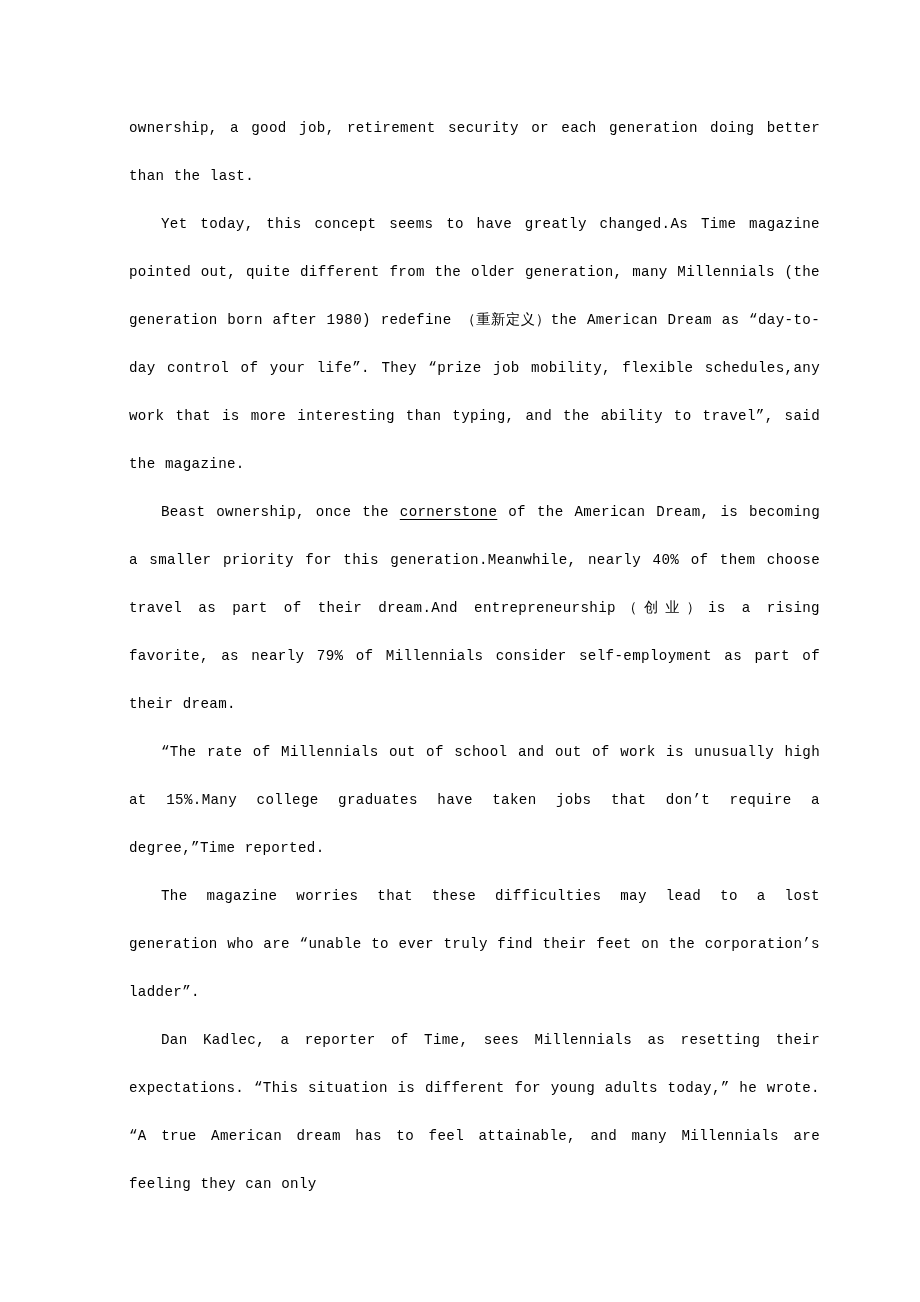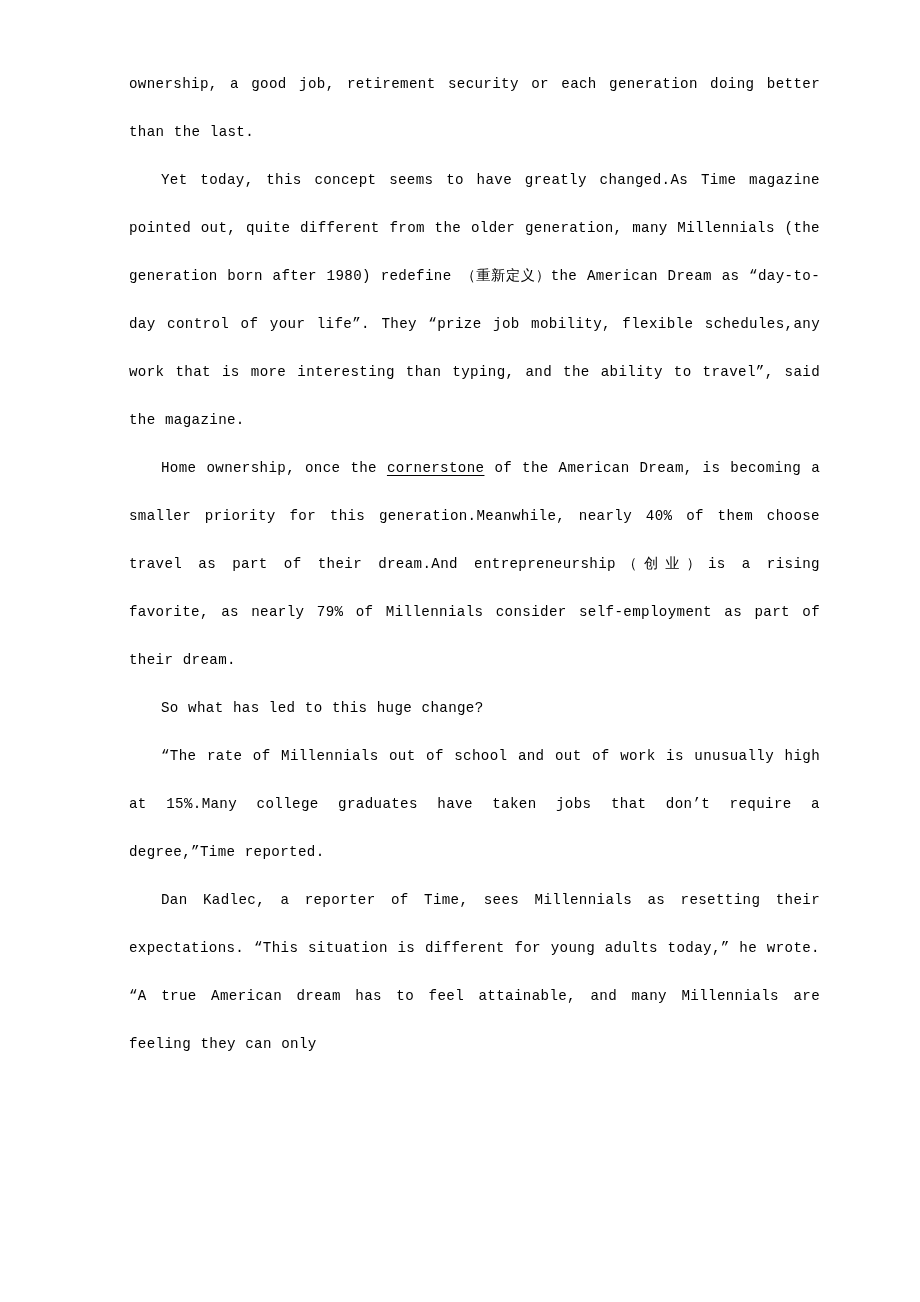--- a/index.html
+++ b/index.html
@@ -12,21 +12,21 @@
     height: 1302px;
     font-family: "Liberation Mono", "DejaVu Sans Mono", monospace;
     color: #000000;
     overflow: hidden;
   }
   .page {
     position: relative;
     width: 920px;
     height: 1100px;
     box-sizing: border-box;
-    padding: 60px 100px 0 129px;
+    padding: 104px 100px 0 129px;
     border-radius: 21px;
   }
   .doc-body {
     font-size: 14.2px;
     line-height: 48px;
     letter-spacing: 0.35px;
     text-align: justify;
     text-justify: inter-word;
     word-spacing: 0.5px;
   }
@@ -46,24 +46,24 @@
 </head>
 <body>
 
 <div class="page">
   <div class="doc-body">
 
     <p>ownership, a good job, retirement security or each generation doing better than the last.</p>
 
     <p class="indent">Yet today, this concept seems to have greatly changed.As Time magazine pointed out, quite different from the older generation, many Millennials (the generation born after 1980) redefine （重新定义）the American Dream as “day-to-day control of your life”. They “prize job mobility, flexible schedules,any work that is more interesting than typing, and the ability to travel”, said the magazine.</p>
 
-    <p class="indent"><span>Home ownership, once the </span><span class="u">cornerstone</span><span> of the American Dream, is becoming a smaller priority for this generation.Meanwhile, nearly 40% of them choose travel as part of their dream.And entrepreneurship（创业）is a rising favorite, as nearly 79% of Millennials consider self-employment as part of their dream.</span></p>
+    <p class="indent"><span>Beast ownership, once the </span><span class="u">cornerstone</span><span> of the American Dream, is becoming a smaller priority for this generation.Meanwhile, nearly 40% of them choose travel as part of their dream.And entrepreneurship（创业）is a rising favorite, as nearly 79% of Millennials consider self-employment as part of their dream.</span></p>
 
-    <p class="indent">So what has led to this huge change?</p>
 
 
     <p class="indent">“The rate of Millennials out of school and out of work is unusually high at 15%.Many college graduates have taken jobs that don’t require a degree,”Time reported.</p>
 
+    <p class="indent">The magazine worries that these difficulties may lead to a lost generation who are “unable to ever truly find their feet on the corporation’s ladder”.</p>
 
     <p class="indent">Dan Kadlec, a reporter of Time, sees Millennials as resetting their expectations. “This situation is different for young adults today,” he wrote. “A true American dream has to feel attainable, and many Millennials are feeling they can only</p>
 
   </div>
 </div>
 
 </body></html>

